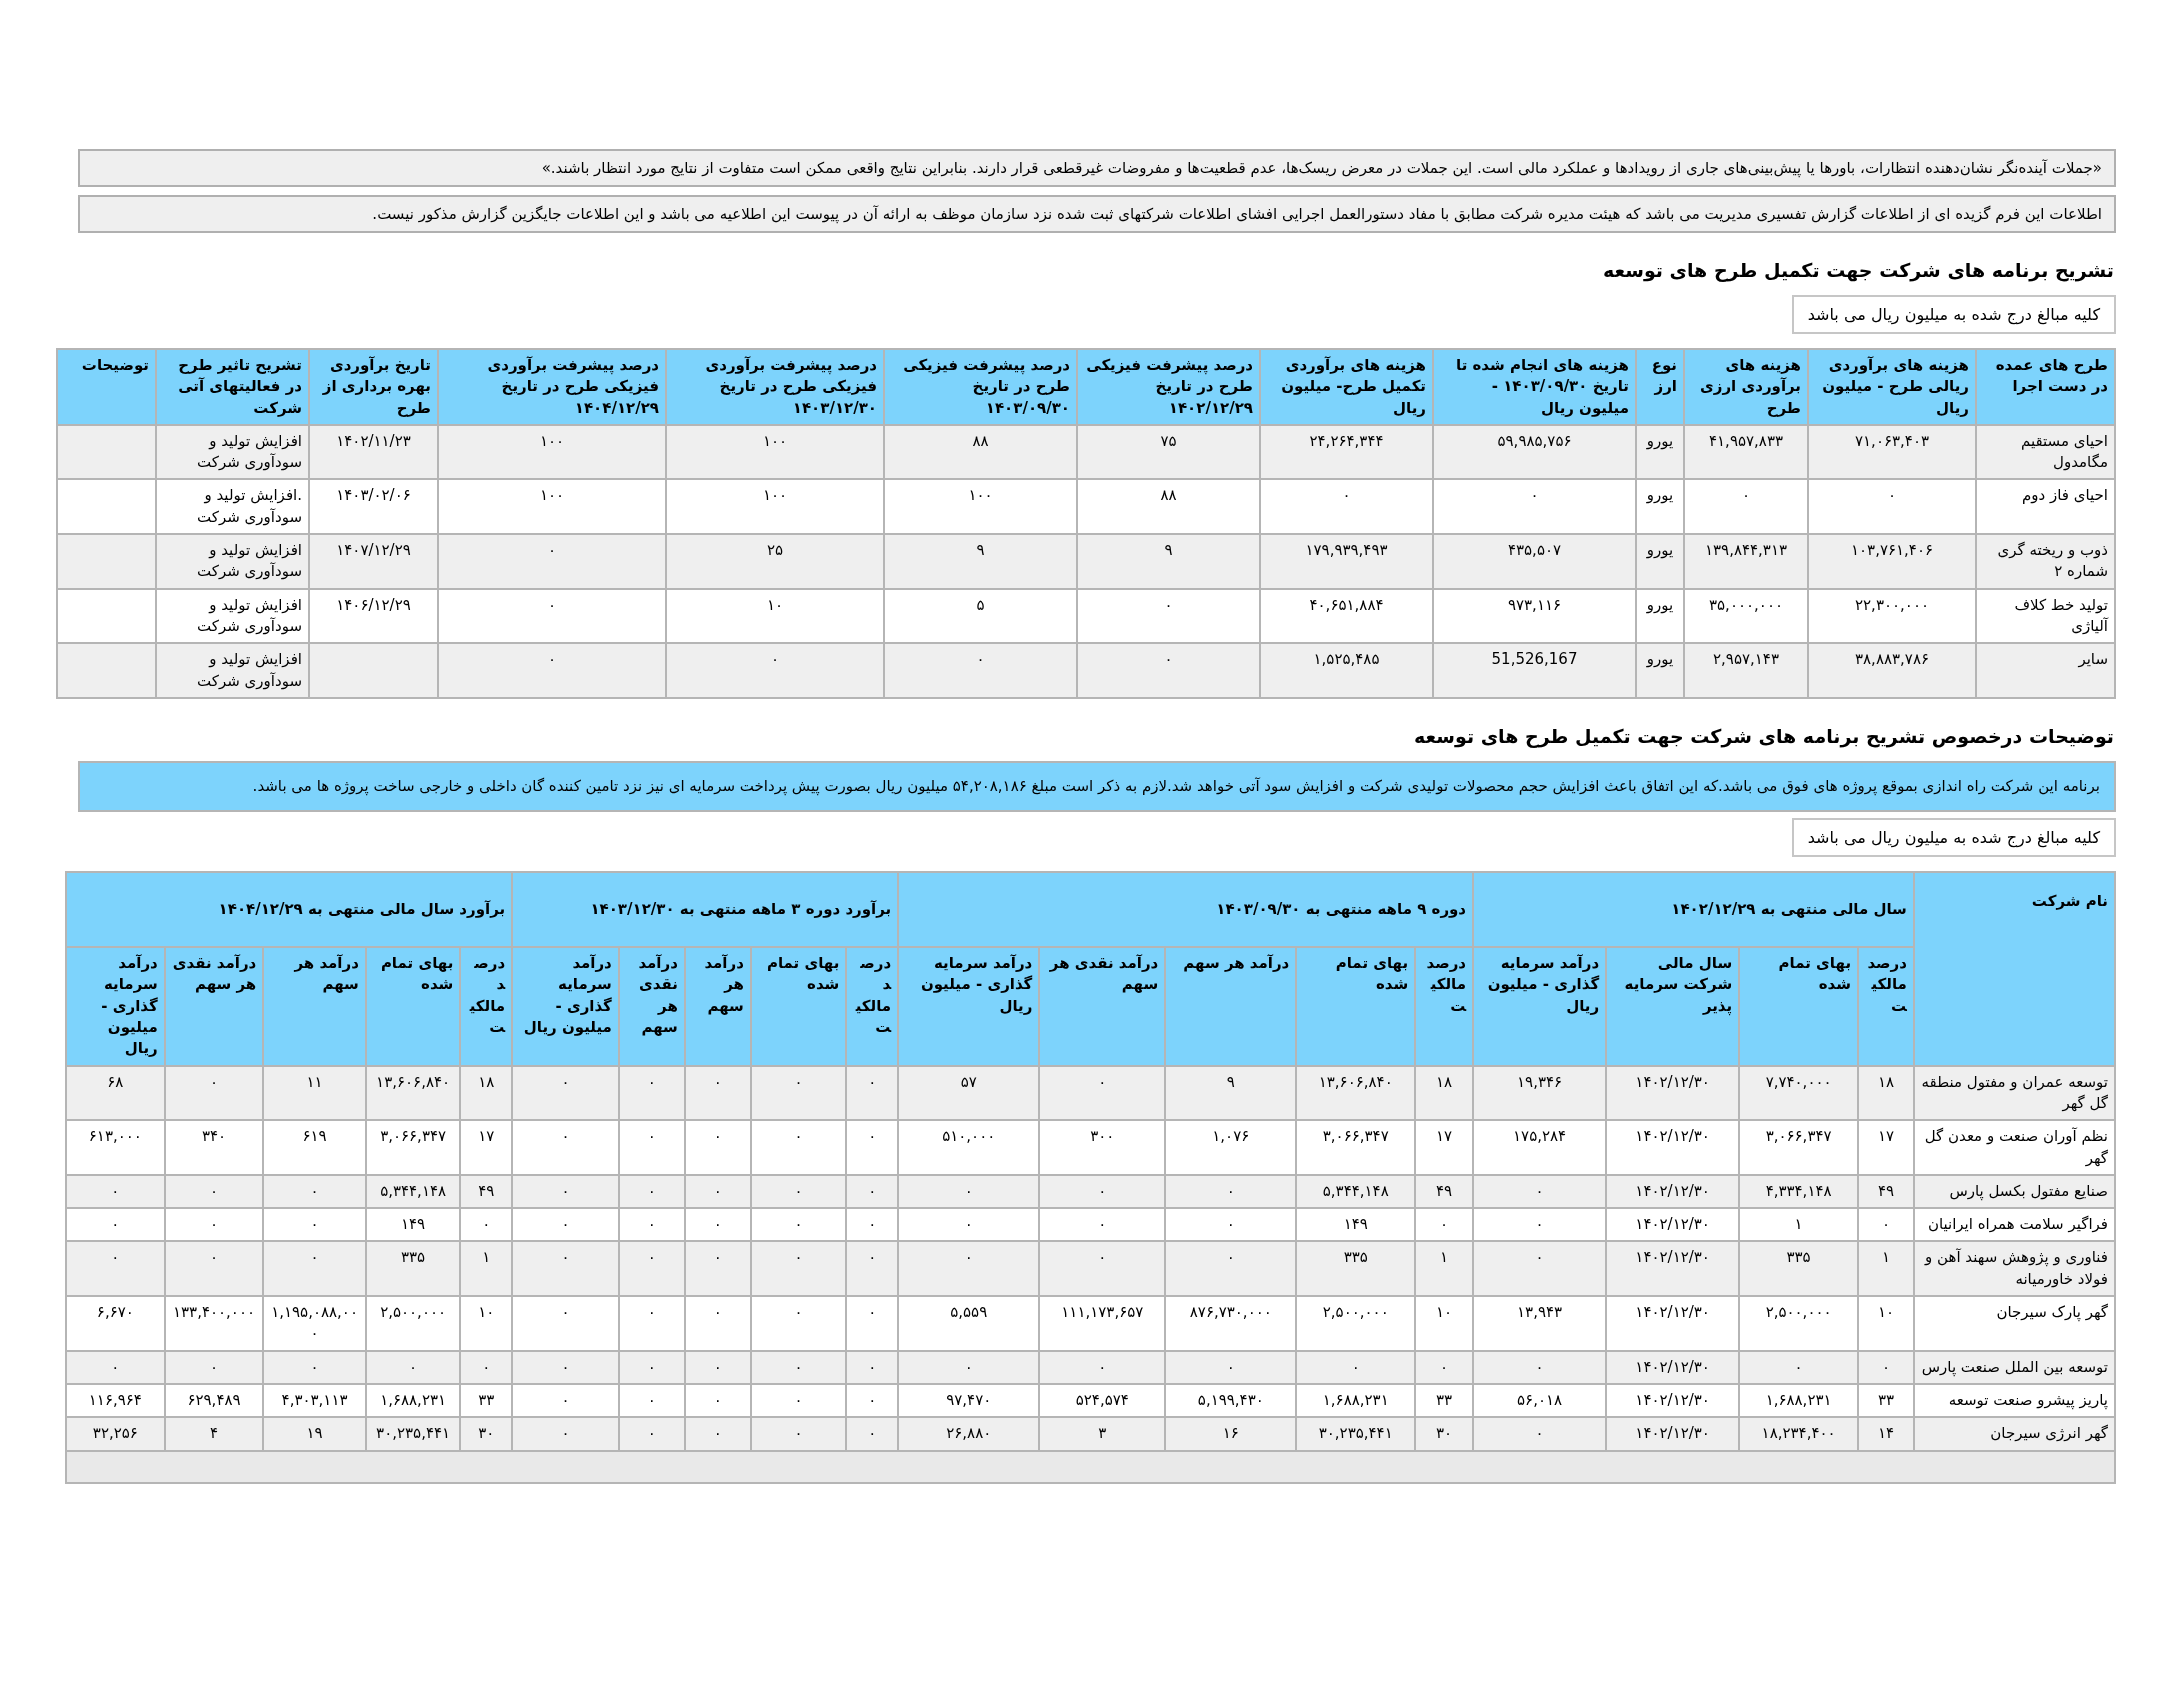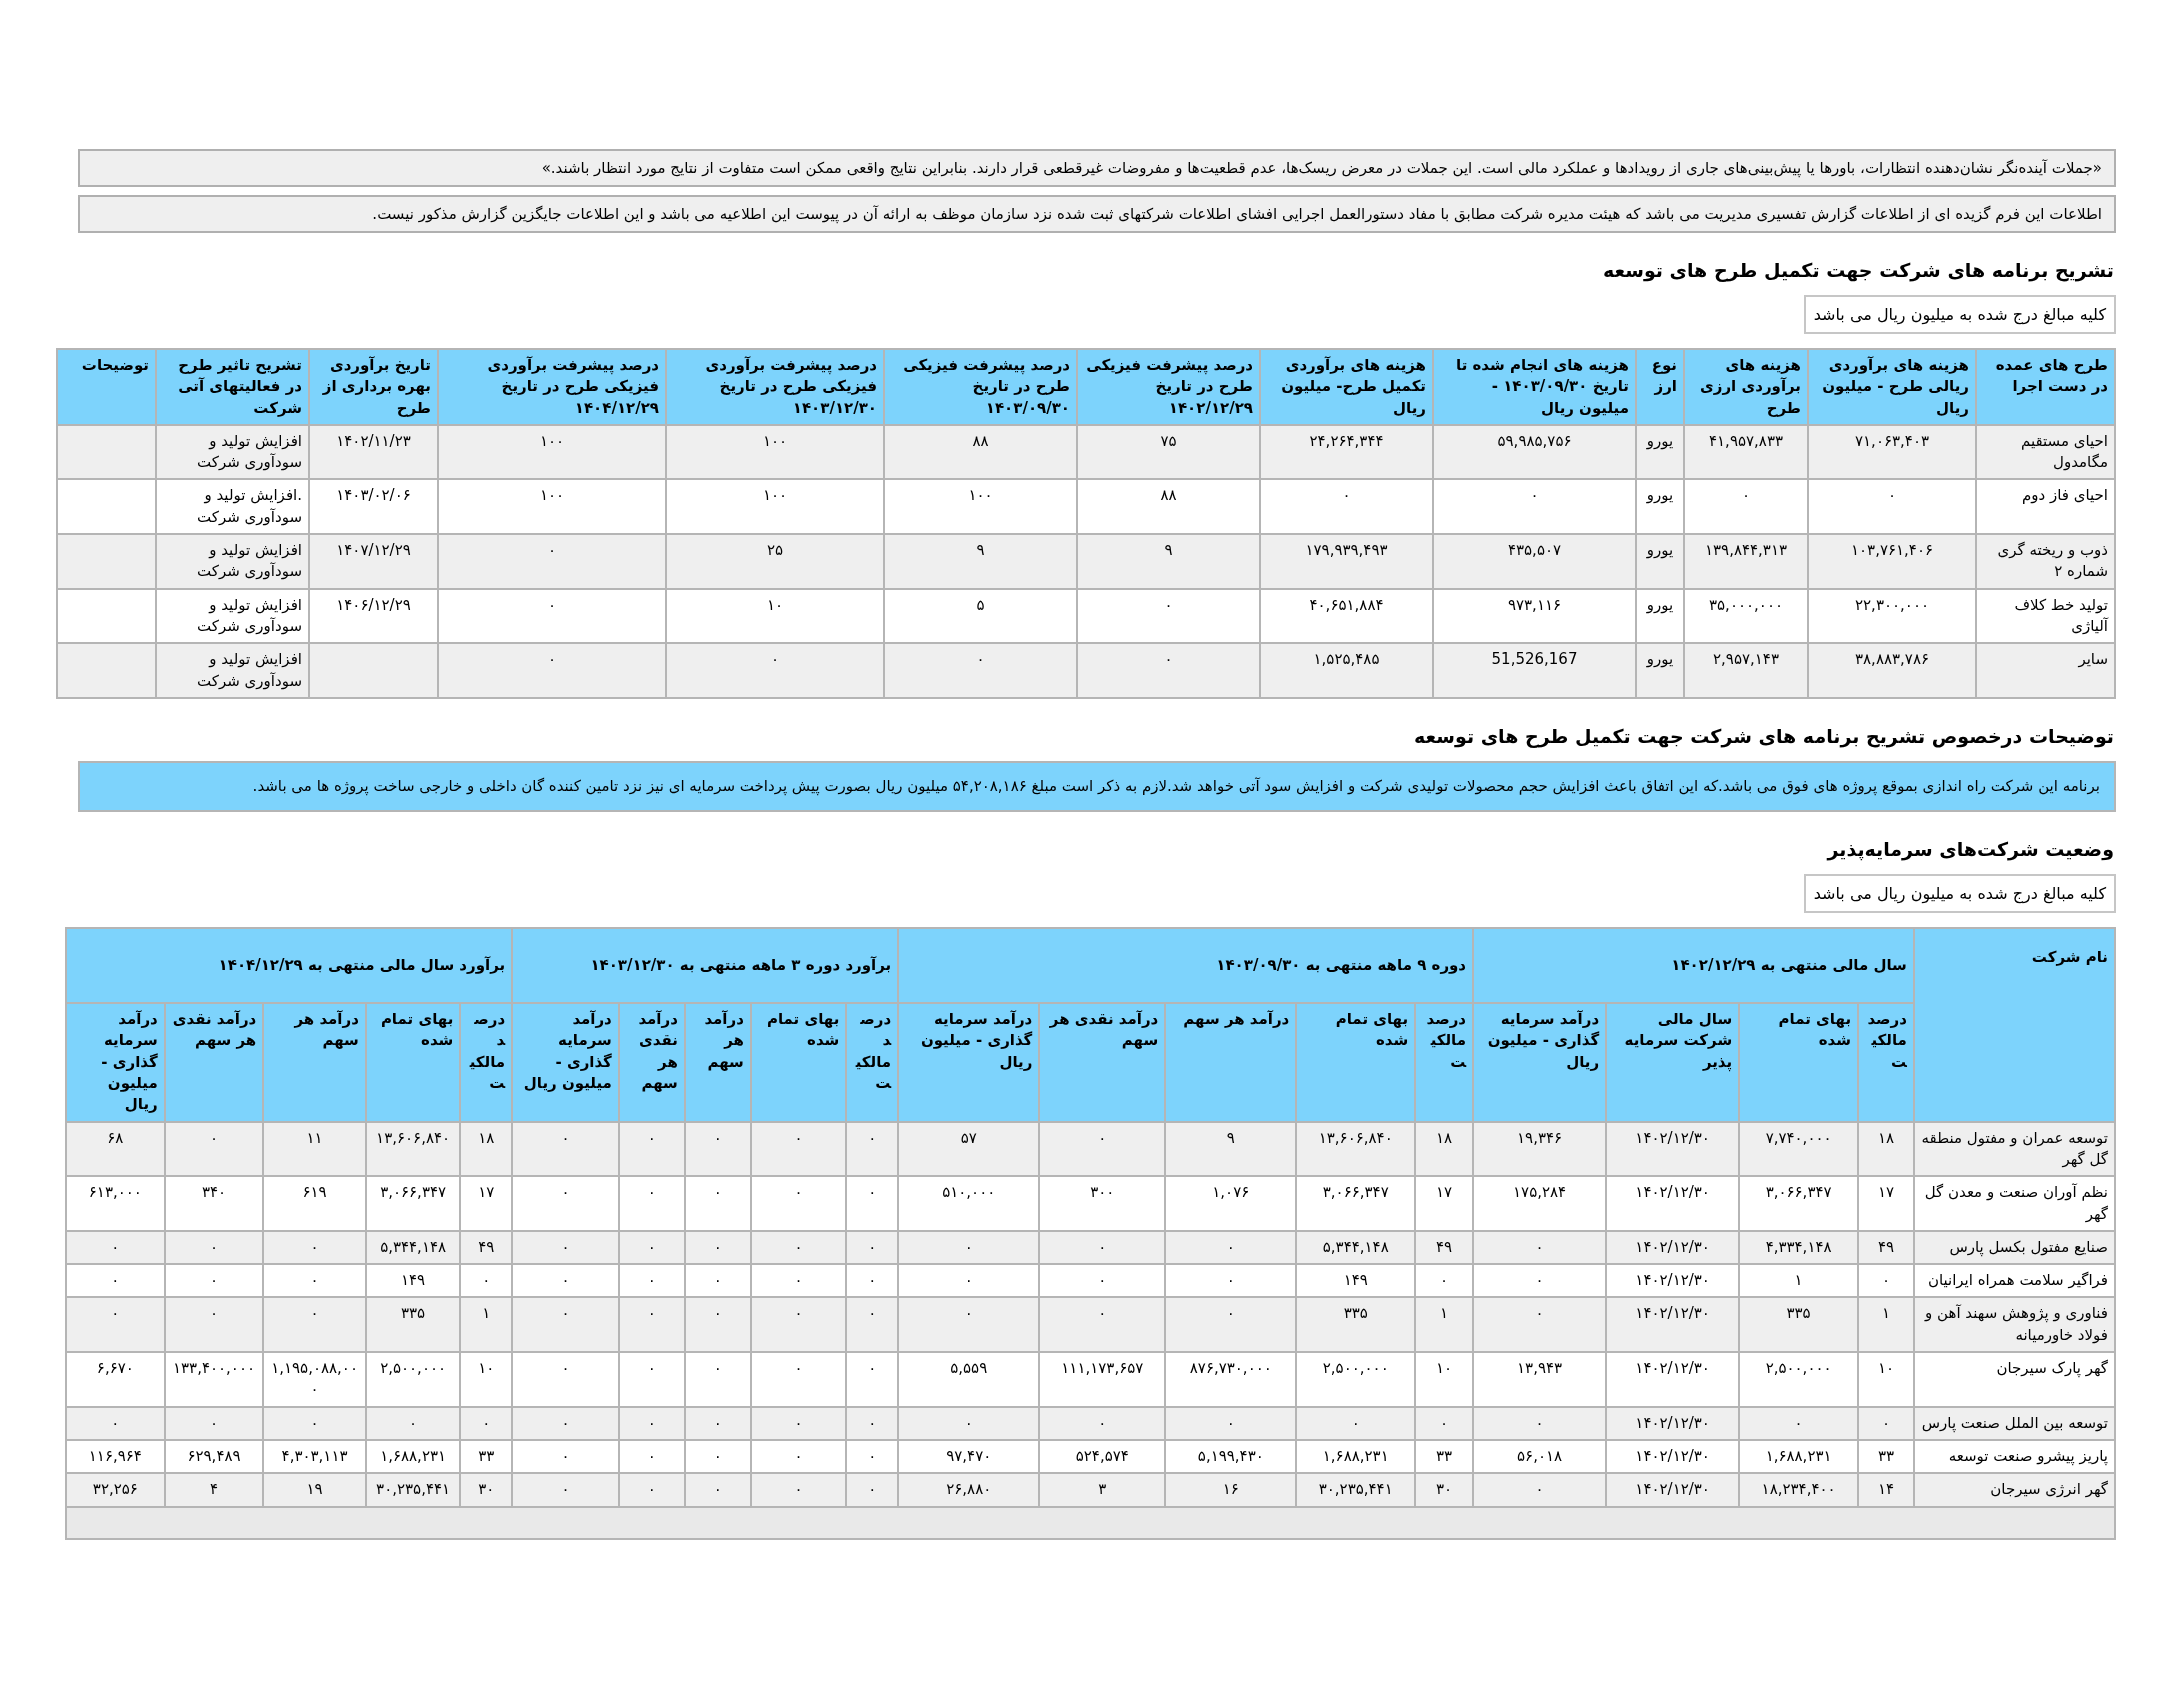--- a/index.html
+++ b/index.html
@@ -12,21 +12,21 @@
   .page { direction:rtl; padding:149px 62px 40px 62px;margin-left:16px; }
   .banner {
     background:#efefef; border:2px solid #b0b0b0;
     padding:5px 12px; font-size:15px; line-height:1.6;
     text-align:right; margin-bottom:8px;
   }
   .section-title { font-size:19px; font-weight:bold; margin:26px 2px 14px 0; text-align:right; }
   .note-wrap { margin:0 0 14px 0; text-align:right; }
   .note-box {
     display:inline-block; border:2px solid #c6c6c6; background:#fff;
-    padding:8px 8px; font-size:16px;
+    padding:8px 14px; font-size:16px;
   }
   table { width:2051px; border-collapse:collapse; table-layout:fixed; margin-bottom:6px; }
   th, td {
     border:2px solid #b5b5b5; padding:5px 6px;
     font-size:15px; line-height:1.42; vertical-align:top;
     text-align:center; overflow:hidden; word-wrap:break-word;
   }
   th { background:#7dd3fc; font-weight:bold;text-align:right; }
   td { background:#ffffff; }
   tbody tr:nth-child(odd) td { background:#efefef; }
@@ -162,21 +162,20 @@
         <td></td>
         <td class="name">افزایش تولید و سودآوری شرکت</td>
         <td></td>
       </tr>
     </tbody>
   </table>
 
   <div class="section-title">توضیحات درخصوص تشریح برنامه های شرکت جهت تکمیل طرح های توسعه</div>
   <div class="gray-par">برنامه این شرکت راه اندازی بموقع پروژه های فوق می باشد.که این اتفاق باعث افزایش حجم محصولات تولیدی شرکت و افزایش سود آتی خواهد شد.لازم به ذکر است مبلغ ۵۴,۲۰۸,۱۸۶ میلیون ریال بصورت پیش پرداخت سرمایه ای نیز نزد تامین کننده گان داخلی و خارجی ساخت پروژه ها می باشد.</div>
 
-  <div class="section-title">وضعیت شرکت‌های سرمایه‌پذیر</div>
 
   <div class="note-wrap">
     <span class="note-box">کلیه مبالغ درج شده به میلیون ریال می باشد</span>
   </div>
 
   <table>
     <colgroup>
       <col style="width:198px">
       <col style="width:55px">
         <col style="width:117px">

